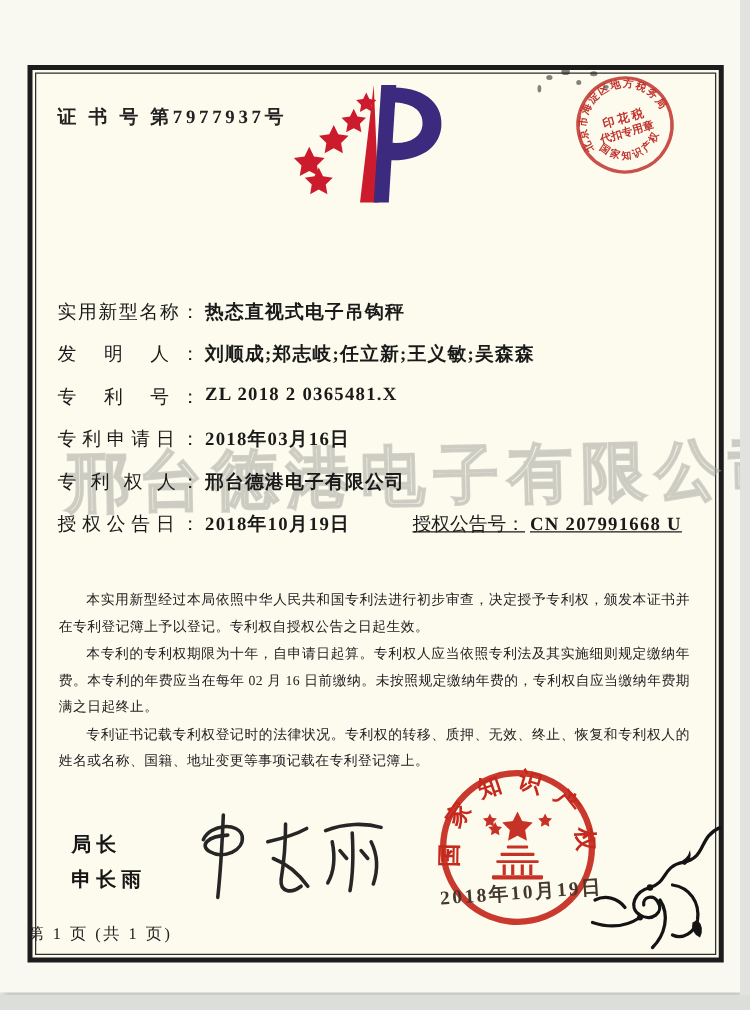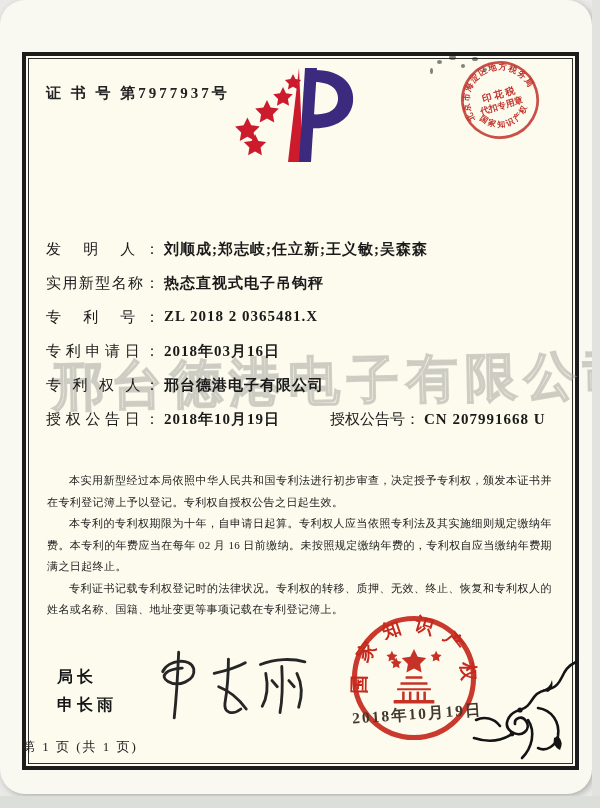--- a/index.html
+++ b/index.html
@@ -3,21 +3,21 @@
 <meta charset="utf-8">
 <style>
   * { margin:0; padding:0; box-sizing:border-box; }
   html,body { width:600px; height:808px; }
   body {
     font-family:"Liberation Serif","DejaVu Serif",serif;
     background:#e9eae7; position:relative; overflow:hidden;
   }
   #paper {
     position:absolute; left:0; top:0; width:592px; height:794px;
-    background:#faf9f1; box-shadow:2px 2px 6px rgba(0,0,0,.25);border-radius:25px;
+    background:#faf9f1; box-shadow:2px 2px 6px rgba(0,0,0,.25);
   }
   #border-outer {
     position:absolute; left:22px; top:52px; width:557px; height:718px;
     border:4px solid #1c1c1c; background:#fcfbee;
   }
   #border-inner {
     position:absolute; left:2px; top:2px; right:2px; bottom:2px;
     border:1px solid #2e2e2e;
   }
   .abs { position:absolute; }
@@ -29,21 +29,21 @@
     left:22px; top:168px; width:557px; text-align:center;
     font-size:31px; font-weight:bold; color:#111; letter-spacing:10px;
   }
   #fields { left:46px; top:240px; width:500px; font-size:15px; color:#1a1a1a; }
   .frow { margin-bottom:13px; height:21px; white-space:nowrap; position:relative; }
   .flabel {
     display:inline-block; width:114px; text-align:justify; text-align-last:justify;
     vertical-align:top; letter-spacing:.5px;
   }
   .fvalue { margin-left:4px; font-weight:600; letter-spacing:1px; }
-  .grant-pair { position:absolute; left:284px; top:0; }
+  .grant-pair { position:absolute; left:284px; top:0;text-decoration:underline; }
   #watermark {
     left:52px; top:346px; width:620px; font-size:52px; font-weight:bold;
     letter-spacing:7px; white-space:nowrap; transform:rotate(-1.2deg);
     color:rgba(140,140,132,.10);
     -webkit-text-stroke:1.4px rgba(165,165,158,.48);
     pointer-events:none;
   }
   #paragraphs {
     left:47px; top:470px; width:505px; font-size:11px; line-height:21.5px;
     color:#222; letter-spacing:.4px; text-align:justify;
@@ -90,24 +90,24 @@
       <polygon points="72,10 84,10 78,104 66,104"></polygon>
       <path d="M82 12 C110 12 122 28 120 44 C118 62 100 72 76 70 L77.5 56 C94 58 104 52 105 42 C106 30 96 24 81 24 Z"></path>
     </g>
   </svg>
 
 
   <div class="abs" id="watermark">邢台德港电子有限公司</div>
 
   <div class="abs" id="fields">
     <div class="frow">
+      <span class="flabel">实用新型名称：</span><span class="fvalue">热态直视式电子吊钩秤</span>
+    </div>
+    <div class="frow">
       <span class="flabel">发 明 人：</span><span class="fvalue">刘顺成;郑志岐;任立新;王义敏;吴森森</span>
-    </div>
-    <div class="frow">
-      <span class="flabel">实用新型名称：</span><span class="fvalue">热态直视式电子吊钩秤</span>
     </div>
     <div class="frow">
       <span class="flabel">专 利 号：</span><span class="fvalue">ZL 2018 2 0365481.X</span>
     </div>
     <div class="frow">
       <span class="flabel">专利申请日：</span><span class="fvalue">2018年03月16日</span>
     </div>
     <div class="frow">
       <span class="flabel">专 利 权 人：</span><span class="fvalue">邢台德港电子有限公司</span>
     </div>

